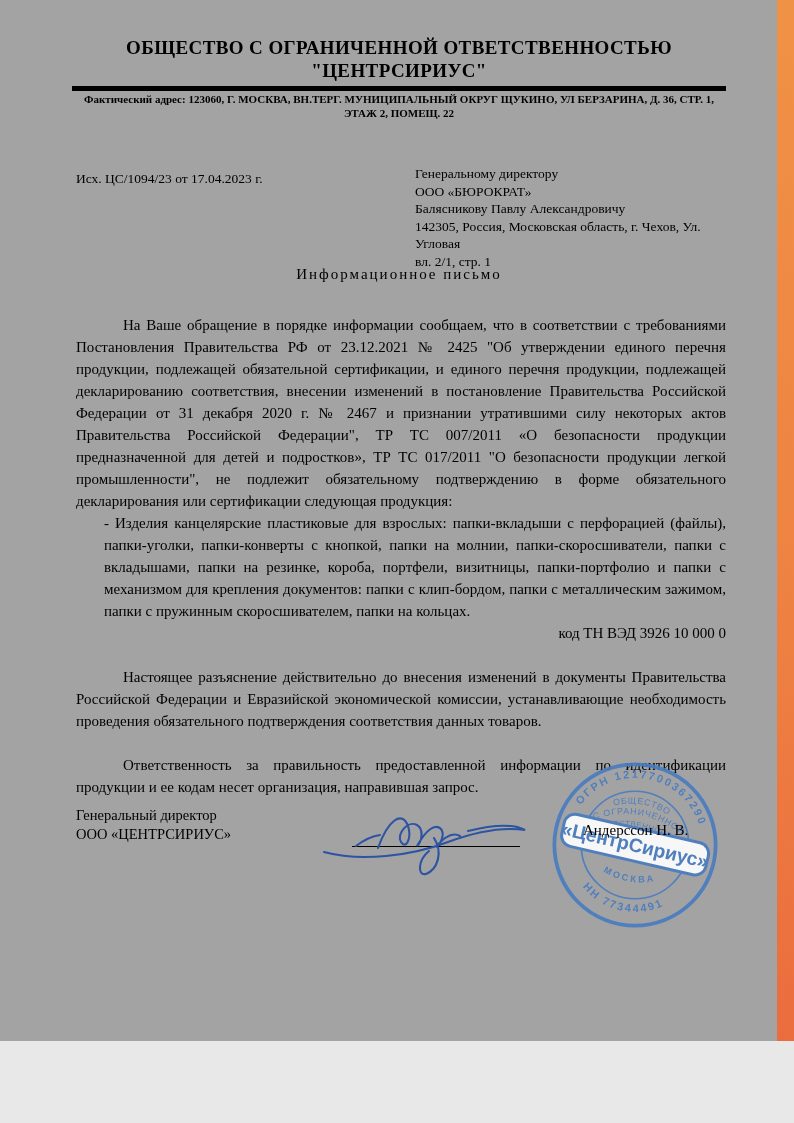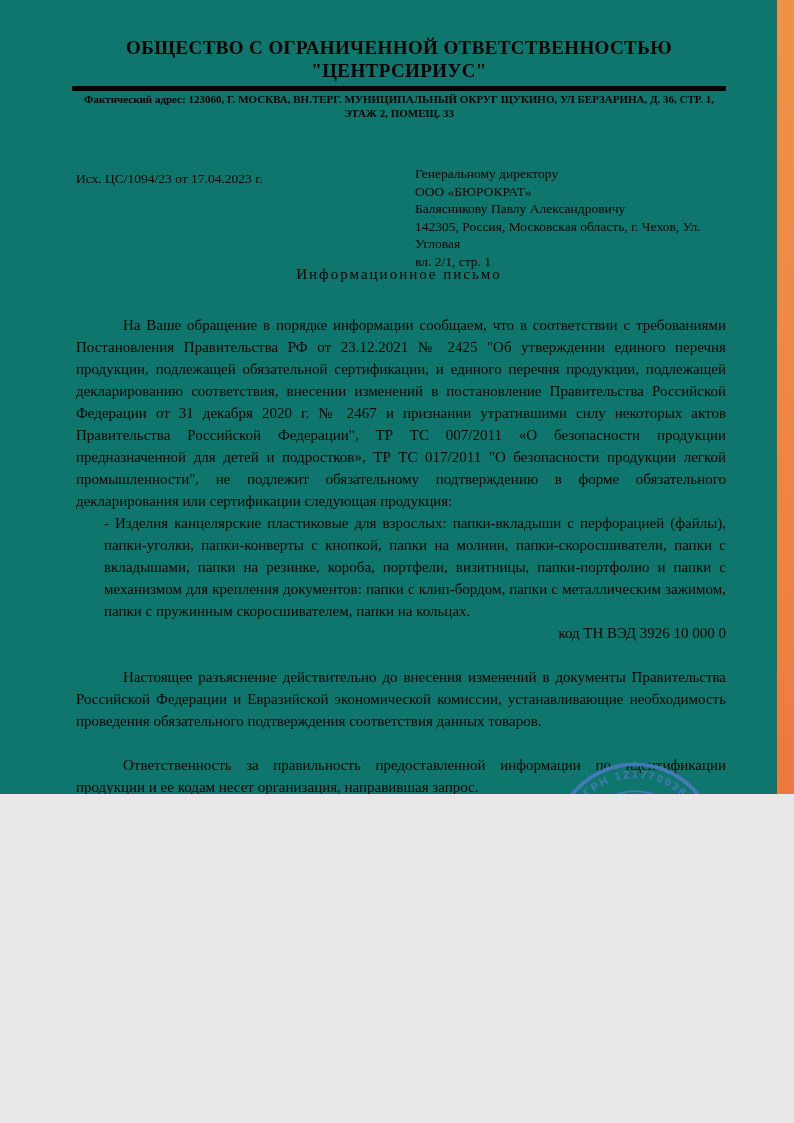--- a/index.html
+++ b/index.html
@@ -1,17 +1,17 @@
 <!DOCTYPE html>
 <html><head>
 <meta charset="utf-8">
 <style>
   html,body{margin:0;padding:0;background:#e8e8e8;}
   .page{
-    position:relative;width:794px;height:794px;background:#0f766e;
+    position:relative;width:794px;height:1041px;background:#a3a3a3;
     font-family:"Liberation Serif","DejaVu Serif",serif;color:#000;
     overflow:hidden;margin:0 auto;
   }
   .accent-bar{position:absolute;top:0;right:0;width:17px;height:1123px;
     background:linear-gradient(180deg,#f09245 0%,#ee8142 55%,#ea693d 100%);}
   .letterhead{position:absolute;top:36px;left:72px;width:654px;text-align:center;}
   .company-line{font-weight:bold;font-size:19px;line-height:23px;letter-spacing:.4px;}
   .rule{height:5px;background:#000;margin-top:4px;}
   .address{font-size:11px;font-weight:bold;line-height:13.5px;margin-top:2px;}
   .ref-row{position:absolute;top:148px;left:76px;width:650px;font-size:13.5px;line-height:17.5px;}
@@ -37,21 +37,21 @@
 <body>
 
 <div class="page">
 
   <div class="accent-bar"></div>
 
   <div class="letterhead">
     <div class="company-line">ОБЩЕСТВО С ОГРАНИЧЕННОЙ ОТВЕТСТВЕННОСТЬЮ</div>
     <div class="company-line">"ЦЕНТРСИРИУС"</div>
     <div class="rule"></div>
-    <div class="address">Фактический адрес: 123060, Г. МОСКВА, ВН.ТЕРГ. МУНИЦИПАЛЬНЫЙ ОКРУГ ЩУКИНО, УЛ БЕРЗАРИНА, Д. 36, СТР. 1, ЭТАЖ 2, ПОМЕЩ. 33</div>
+    <div class="address">Фактический адрес: 123060, Г. МОСКВА, ВН.ТЕРГ. МУНИЦИПАЛЬНЫЙ ОКРУГ ЩУКИНО, УЛ БЕРЗАРИНА, Д. 36, СТР. 1, ЭТАЖ 2, ПОМЕЩ. 22</div>
   </div>
 
   <div class="ref-row">
     <div class="outgoing">Исх. ЦС/1094/23 от 17.04.2023 г.</div>
     <div class="recipient">
       <div>Генеральному директору</div>
       <div>ООО «БЮРОКРАТ»</div>
       <div>Балясникову Павлу Александровичу</div>
       <div>142305, Россия, Московская область, г. Чехов, Ул. Угловая</div>
       <div>вл. 2/1, стр. 1</div>

